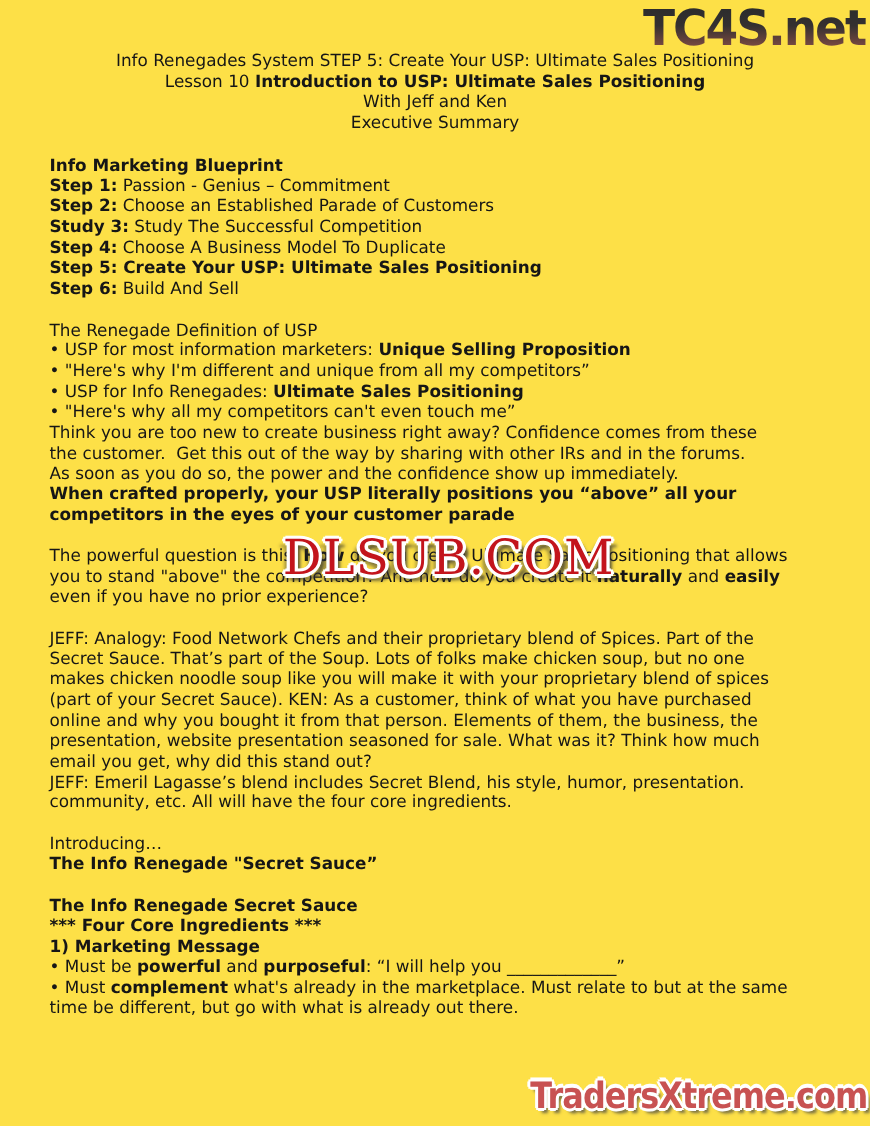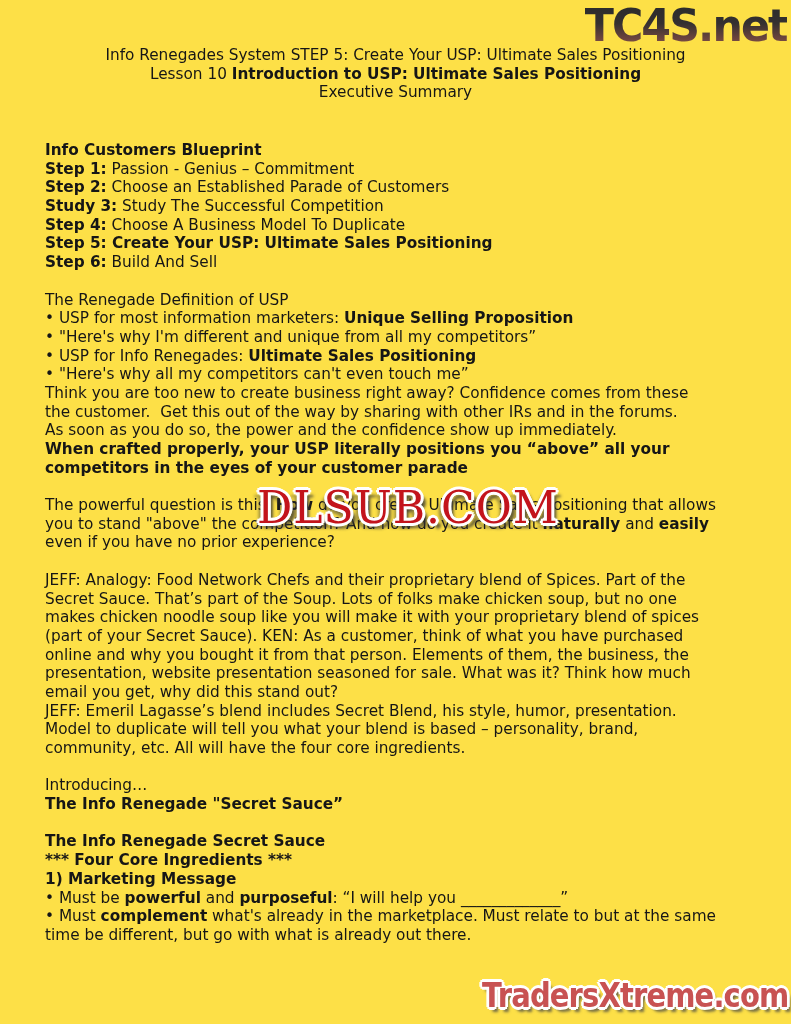--- a/index.html
+++ b/index.html
@@ -57,25 +57,26 @@
 </style>
 </head>
 <body>
 
 <div class="page">
   <div class="tc4s">TC4S.net</div>
 
   <div class="title-block">
       <div class="line"><span>Info Renegades System STEP 5: Create Your USP: Ultimate Sales Positioning</span></div>
       <div class="line"><span>Lesson 10 </span><span class="bold">Introduction to USP: Ultimate Sales Positioning</span></div>
+      <div class="line"><span>With Jeff and Ken</span></div>
       <div class="line"><span>Executive Summary</span></div>
     </div>
 
   <div class="body-text">
-      <div class="line"><span class="bold">Info Customers Blueprint</span></div>
+      <div class="line"><span class="bold">Info Marketing Blueprint</span></div>
       <div class="line"><span class="bold">Step 1:</span><span> Passion - Genius – Commitment</span></div>
       <div class="line"><span class="bold">Step 2:</span><span> Choose an Established Parade of Customers</span></div>
       <div class="line"><span class="bold">Study 3:</span><span> Study The Successful Competition</span></div>
       <div class="line"><span class="bold">Step 4:</span><span> Choose A Business Model To Duplicate</span></div>
       <div class="line"><span class="bold">Step 5: Create Your USP: Ultimate Sales Positioning</span></div>
       <div class="line"><span class="bold">Step 6:</span><span> Build And Sell</span></div>
       <div class="line"></div>
       <div class="line"><span>The Renegade Definition of USP</span></div>
       <div class="line"><span>• USP for most information marketers: </span><span class="bold">Unique Selling Proposition</span></div>
       <div class="line"><span>• "Here's why I'm different and unique from all my competitors”</span></div>
@@ -92,21 +93,20 @@
       <div class="line"><span>even if you have no prior experience?</span></div>
       <div class="line"></div>
       <div class="line"><span>JEFF: Analogy: Food Network Chefs and their proprietary blend of Spices. Part of the</span></div>
       <div class="line"><span>Secret Sauce. That’s part of the Soup. Lots of folks make chicken soup, but no one</span></div>
       <div class="line"><span>makes chicken noodle soup like you will make it with your proprietary blend of spices</span></div>
       <div class="line"><span>(part of your Secret Sauce). KEN: As a customer, think of what you have purchased</span></div>
       <div class="line"><span>online and why you bought it from that person. Elements of them, the business, the</span></div>
       <div class="line"><span>presentation, website presentation seasoned for sale. What was it? Think how much</span></div>
       <div class="line"><span>email you get, why did this stand out?</span></div>
       <div class="line"><span>JEFF: Emeril Lagasse’s blend includes Secret Blend, his style, humor, presentation.</span></div>
-      <div class="line"><span>Model to duplicate will tell you what your blend is based – personality, brand,</span></div>
       <div class="line"><span>community, etc. All will have the four core ingredients.</span></div>
       <div class="line"></div>
       <div class="line"><span>Introducing…</span></div>
       <div class="line"><span class="bold">The Info Renegade "Secret Sauce”</span></div>
       <div class="line"></div>
       <div class="line"><span class="bold">The Info Renegade Secret Sauce</span></div>
       <div class="line"><span class="bold">*** Four Core Ingredients ***</span></div>
       <div class="line"><span class="bold">1) Marketing Message</span></div>
       <div class="line"><span>• Must be </span><span class="bold">powerful</span><span> and </span><span class="bold">purposeful</span><span>: “I will help you _____________”</span></div>
       <div class="line"><span>• Must </span><span class="bold">complement</span><span> what's already in the marketplace. Must relate to but at the same</span></div>

